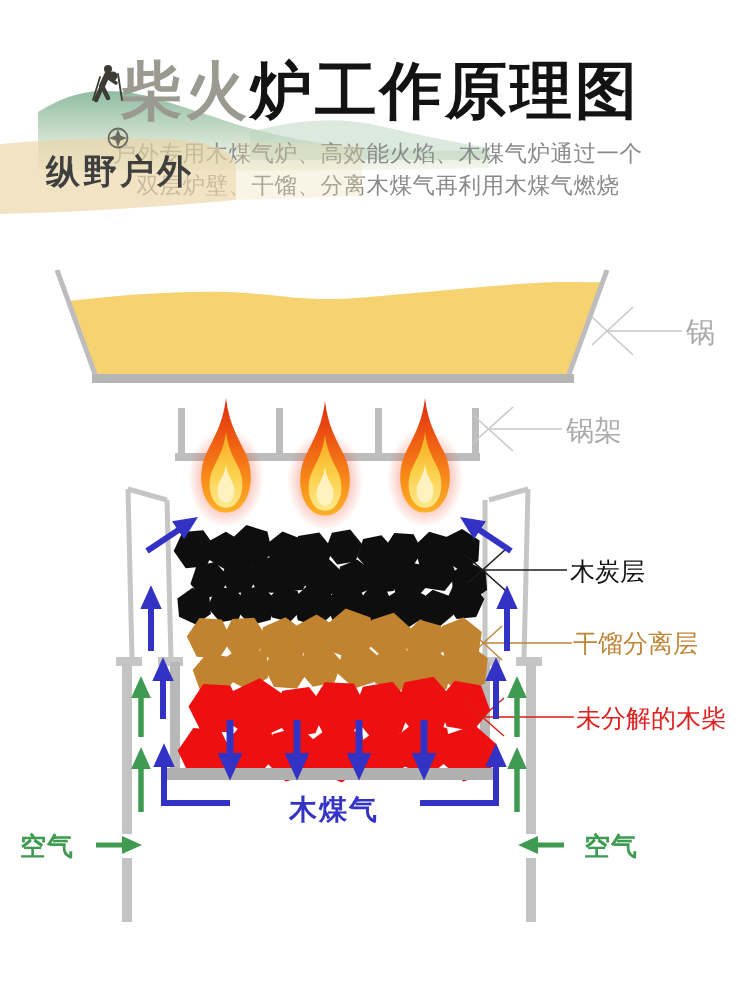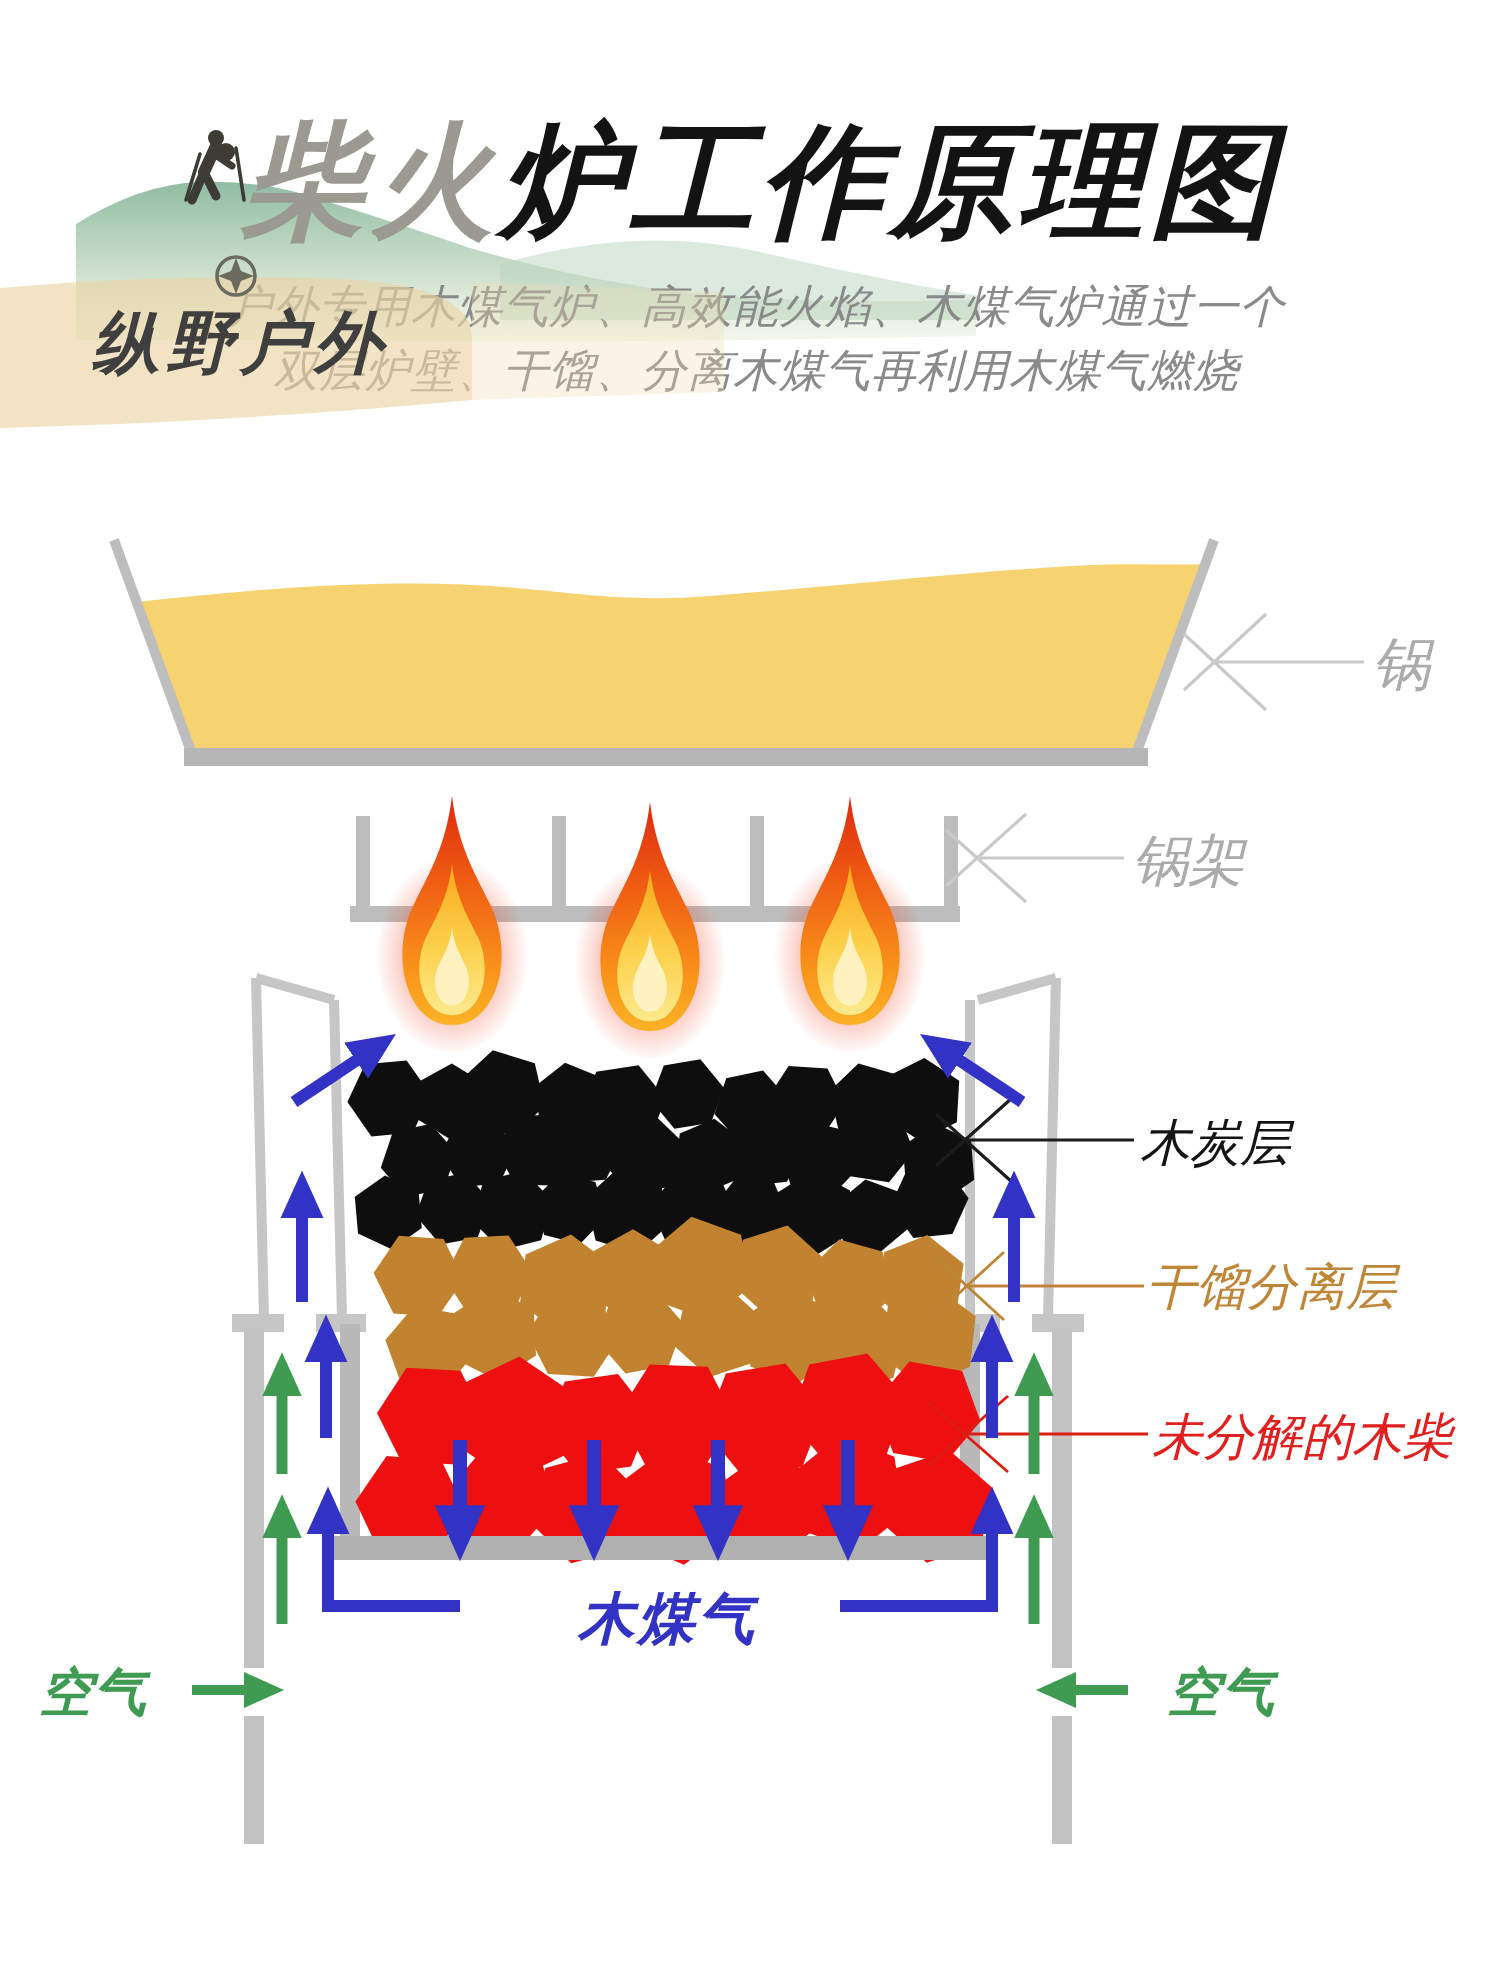--- a/index.html
+++ b/index.html
@@ -1,17 +1,17 @@
 <!DOCTYPE html>
 <html><head>
 <meta charset="utf-8">
 <style>
   html,body{margin:0;padding:0;background:#ffffff;}
   .stage{position:relative;width:750px;height:982px;background:#ffffff;overflow:hidden;
-         font-family:"Liberation Sans", sans-serif;font-style:italic;}
+         font-family:"Liberation Sans", sans-serif;}
   svg text{font-family:"Liberation Sans", sans-serif;}
 </style>
 </head>
 <body>
 
 <div class="stage">
 <svg width="750" height="982" viewBox="0 0 750 982">
   <defs>
     <linearGradient id="gMnt" x1="0" y1="0" x2="0" y2="1">
       <stop offset="0" stop-color="#8fbca2"></stop>

